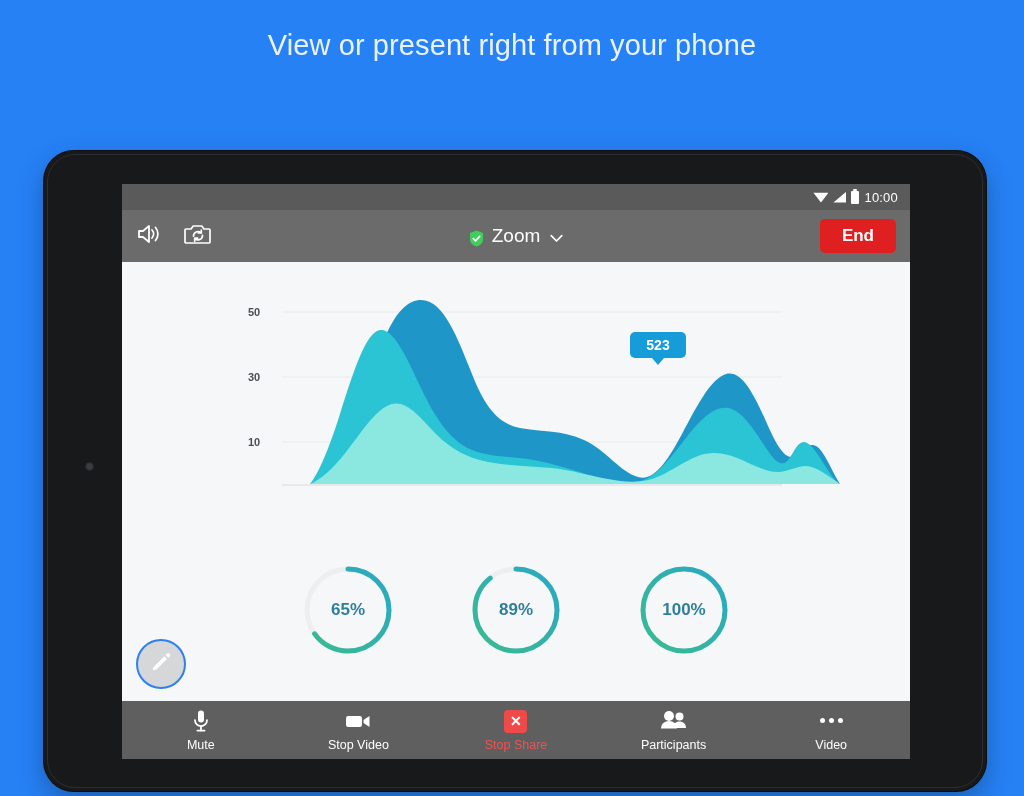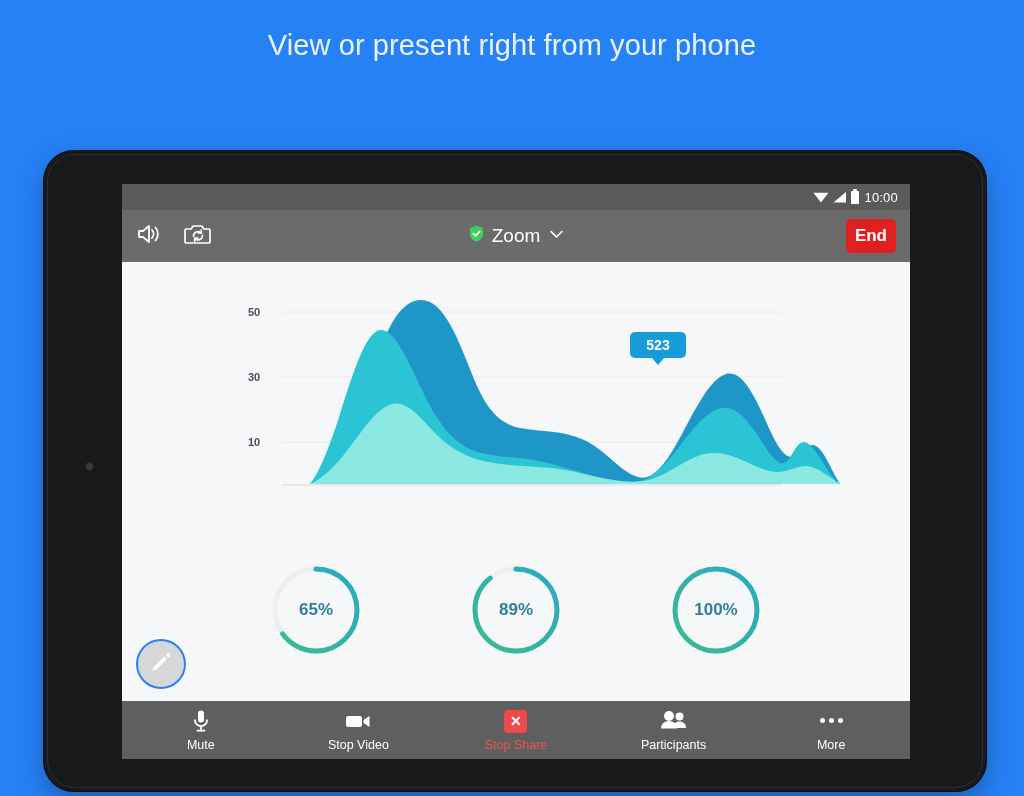--- a/index.html
+++ b/index.html
@@ -122,21 +122,21 @@
     background: #6b6b6b;
     display: flex;
     align-items: center;
     padding: 0 14px;
   }
   .topbar-left { display: flex; align-items: center; gap: 22px; }
   .topbar-center {
     position: absolute;
     left: 0; right: 0;
     display: flex;
-    align-items: flex-start;
+    align-items: flex-end;
     justify-content: center;
     gap: 8px;
     pointer-events: none;
   }
   .meeting-title {
     color: #fff;
     font-size: 19px;
     font-weight: 400;
   }
   .shield {
@@ -144,41 +144,41 @@
     position: relative;
   }
   .chev { margin-left: 2px; }
   .end-btn {
     position: absolute;
     right: 14px;
     background: #e02020;
     color: #fff;
     border: none;
     border-radius: 5px;
-    padding: 7px 9px;
+    padding: 7px 22px;
     font-size: 17px;
     font-weight: bold;
     font-family: "Liberation Sans", sans-serif;
     cursor: pointer;
   }
 
   
   .content {
     position: absolute;
     top: 78px; left: 0; right: 0; bottom: 58px;
     background: #f6f7f8;
   }
   .area-chart { position: absolute; left: 0; top: 12px; }
   .donuts {
     position: absolute;
     left: 0; right: 0;
     top: 300px;
     display: flex;
     justify-content: center;
-    gap: 104px;
+    gap: 72px;
   }
   .donut { position: relative; width: 96px; height: 96px; }
   .donut-label {
     position: absolute;
     inset: 0;
     display: flex;
     align-items: center;
     justify-content: center;
     font-size: 17px;
     font-weight: bold;
@@ -470,19 +470,19 @@
       </div>
 
       <div class="tool">
         <div class="tool-ic">
           <div class="dots">
               <span></span>
               <span></span>
               <span></span>
             </div>
         </div>
-        <div class="tool-label">More</div>
+        <div class="tool-label">Video</div>
       </div>
 
     </div>
 
   </div>
 </div>
 
 </body></html>

